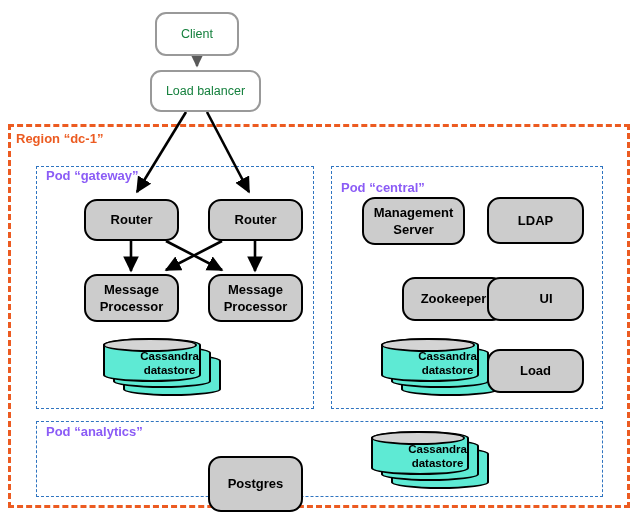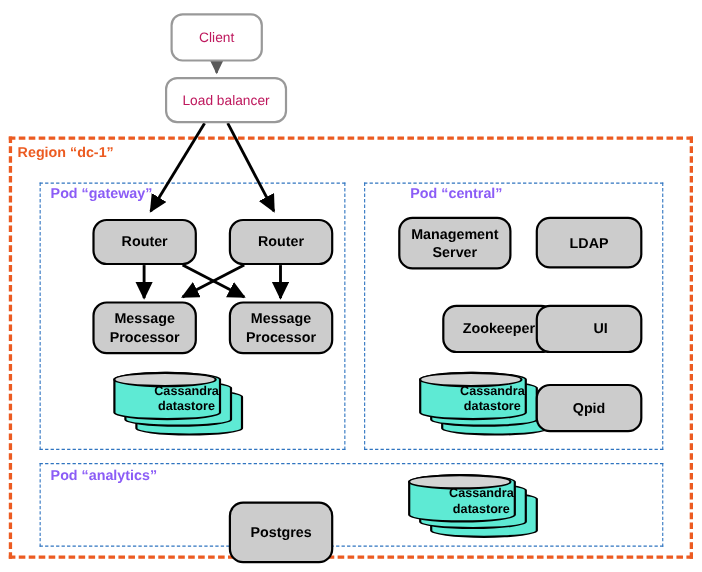--- a/index.html
+++ b/index.html
@@ -78,21 +78,21 @@
     text-align: center;
     font-size: 13px;
     font-weight: bold;
     color: #000000;
     line-height: 1.32;
     z-index: 6;
   }
   .node.plain {
     background: #ffffff;
     border: 2px solid #999999;
-    color: #be185d;
+    color: #15803d;
     font-weight: normal;
     border-radius: 11px;
     font-size: 12.5px;
   }
 
   
   .dstack {
     position: absolute;
     z-index: 6;
   }
@@ -196,21 +196,21 @@
     <div class="cyl" style="left:0px; top:0px; width:98px; height:44px; flex-direction:column;">
       <div class="cap"></div>
       <div class="cyl-label">
         <div>Cassandra</div>
         <div>datastore</div>
       </div>
     </div>
   </div>
 
   <div class="pod" style="left:331px; top:166px; width:272px; height:243px;"></div>
-  <div class="pod-label" style="left:339px; top:168px;margin-left:32px;">Pod “central”</div>
+  <div class="pod-label" style="left:339px; top:180px;">Pod “central”</div>
 
   <div class="node" style="left:362px; top:197px; width:103px; height:48px; flex-direction:column;">
     <span>Management</span>
     <span>Server</span>
   </div>
 
   <div class="node" style="left:487px; top:197px; width:97px; height:47px;">
     <span>LDAP</span>
   </div>
 
@@ -228,21 +228,21 @@
     <div class="cyl" style="left:0px; top:0px; width:98px; height:44px; flex-direction:column;">
       <div class="cap"></div>
       <div class="cyl-label">
         <div>Cassandra</div>
         <div>datastore</div>
       </div>
     </div>
   </div>
 
   <div class="node" style="left:487px; top:349px; width:97px; height:44px;">
-    <span>Qpid</span>
+    <span>Load</span>
   </div>
 
   <div class="pod" style="left:36px; top:421px; width:567px; height:76px;"></div>
   <div class="pod-label" style="left:44px; top:424px;">Pod “analytics”</div>
 
   <div class="node" style="left:208px; top:456px; width:95px; height:56px;">
     <span>Postgres</span>
   </div>
 
   <div class="dstack" style="left:348px; top:431px; width:118px; height:58px;">

